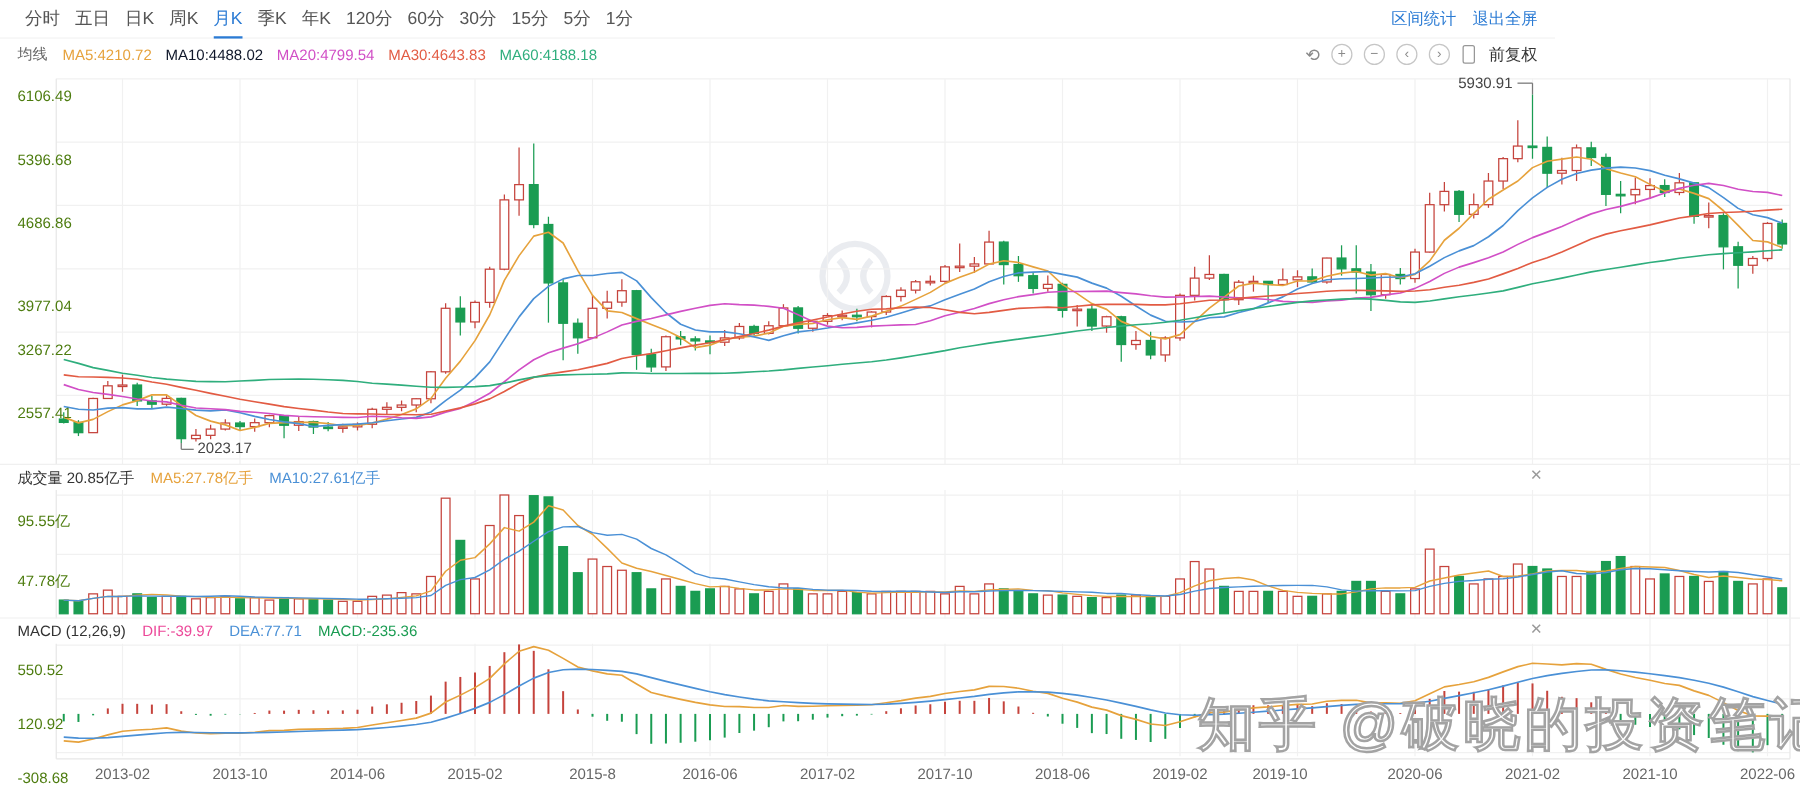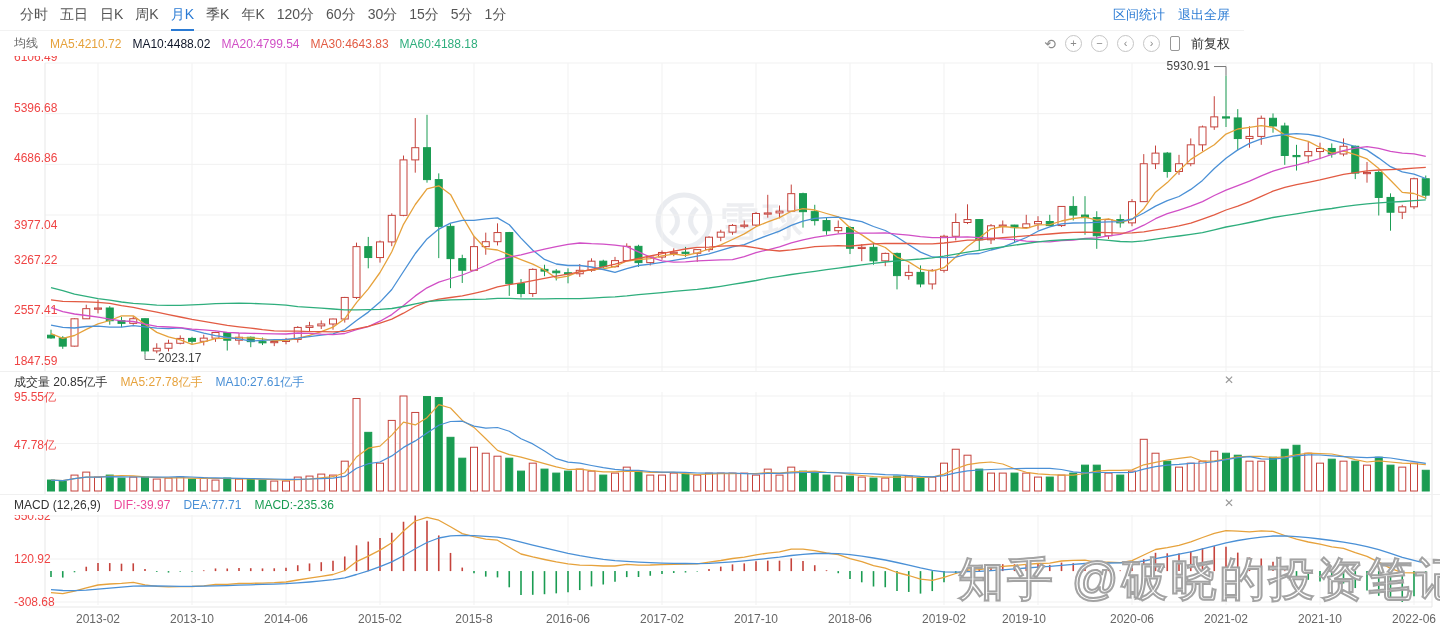--- a/index.html
+++ b/index.html
@@ -25,21 +25,21 @@
   .phone{display:inline-block;width:8px;height:13px;border:1px solid #979797;border-radius:2px;
     margin-left:10px;cursor:pointer;}
   .adjust{margin-left:11px;color:#333;font-size:13px;cursor:pointer;white-space:nowrap;}
   
   .pane-header{position:absolute;left:0;right:0;height:20px;z-index:4;background:#fff;
     display:flex;align-items:center;padding:0 14px;font-size:12px;}
   .pane-title{color:#333;margin-right:13px;white-space:nowrap;}
   .pane-item{margin-right:13px;white-space:nowrap;}
   .pane-close{position:absolute;right:10px;top:1px;color:#9a9a9a;font-size:12px;cursor:pointer;}
   
-  .tick{position:absolute;left:14px;font-size:12px;color:#ef4444;z-index:2;white-space:nowrap;}
+  .tick{position:absolute;left:14px;font-size:12px;color:#4d7c0f;z-index:2;white-space:nowrap;margin-top:20px;}
   .date-tick{position:absolute;top:612px;width:70px;text-align:center;font-size:12px;color:#666;z-index:2;}
   .ann{position:absolute;font-size:12px;color:#444;z-index:3;white-space:nowrap;}
   
   .wm-center{position:absolute;left:655px;top:192px;z-index:0;display:flex;align-items:center;
     color:rgba(140,152,170,0.16);}
   .wm-center .wm-text{font-size:40px;font-weight:bold;letter-spacing:4px;margin-left:6px;}
   .wm-zhihu{position:absolute;left:958px;top:549px;z-index:5;font-size:46px;font-weight:500;
     letter-spacing:3px;white-space:nowrap;color:#fff;-webkit-text-stroke:2px #a3a3a3;
     text-shadow:0 0 1px #b5b5b5;pointer-events:none;}
 </style>
@@ -684,17 +684,16 @@
     </div>
 
   <span class="ann" id="ann-high" style="text-align: right; left: 1140px; top: 58.5329px; width: 70px;">5930.91</span>
   <span class="ann" id="ann-low" style="left: 158px; top: 351.467px;">2023.17</span>
 
   <div class="wm-center">
     <svg width="58" height="58" viewBox="0 0 58 58">
       <circle cx="29" cy="29" r="26" fill="none" stroke="rgba(140,152,170,0.18)" stroke-width="5"></circle>
       <path d="M16 16 Q29 29 16 42 M42 16 Q29 29 42 42" fill="none" stroke="rgba(140,152,170,0.18)" stroke-width="5"></path>
     </svg>
-    <span class="wm-text">雪球</span>
   </div>
   <div class="wm-zhihu">知乎 @破晓的投资笔记</div>
 
 </div>
 
 </body></html>

